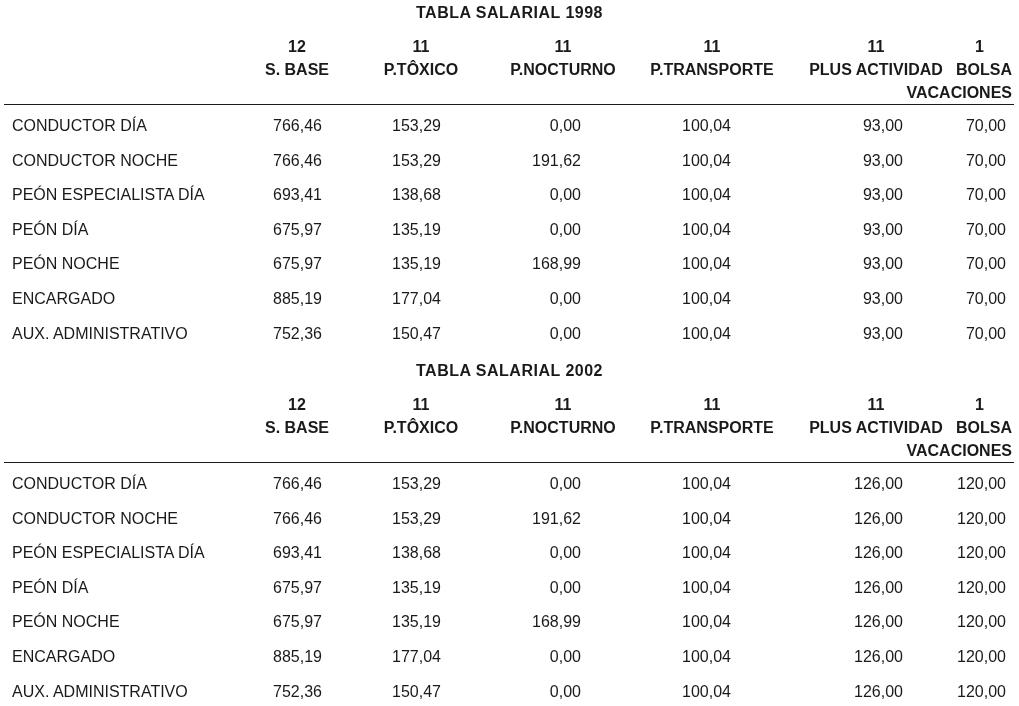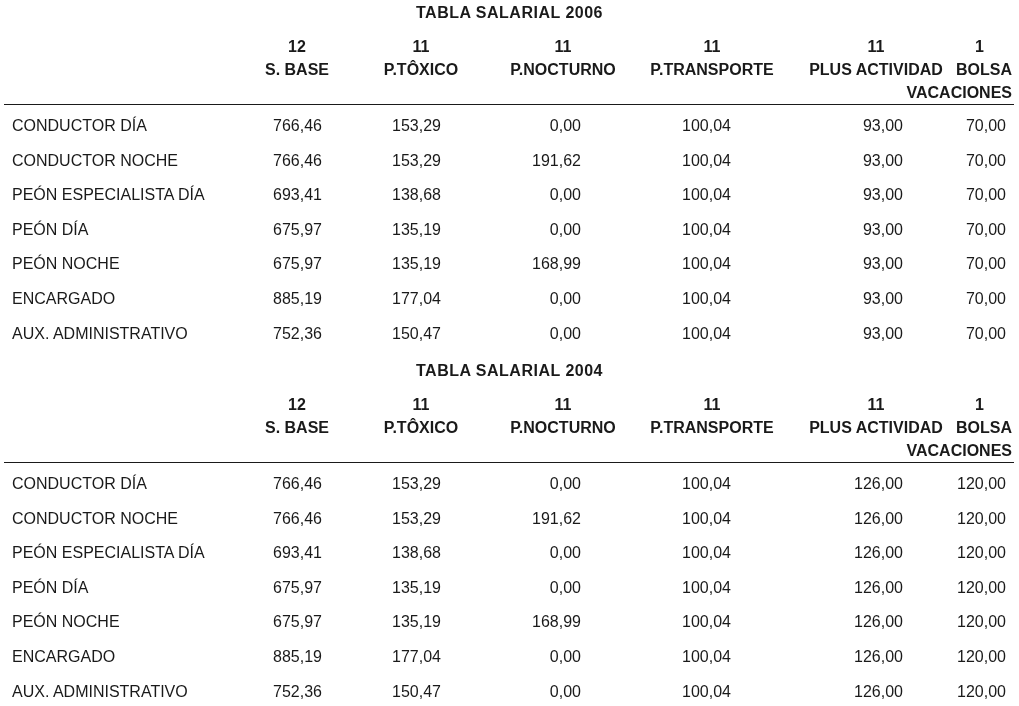--- a/index.html
+++ b/index.html
@@ -14,21 +14,21 @@
   .row { position:absolute; left:0; width:1019px; height:24px; font-size:16px; }
   .row span { position:absolute; top:0; white-space:nowrap; }
   .row .name { left:12px; }
   .num { text-align:right; }
 </style>
 </head>
 <body>
 
 <div id="root">
     <div class="table-block" style="top: 0px;">
-      <div class="title">TABLA SALARIAL 2006</div>
+      <div class="title">TABLA SALARIAL 1998</div>
       <div class="hdr" style="left: 237px; width: 120px; top: 35px;">
         <span class="cnt">12</span>
         <span class="lbl">S. BASE</span>
       </div>
       <div class="hdr" style="left: 361px; width: 120px; top: 35px;">
         <span class="cnt">11</span>
         <span class="lbl">P.TÔXICO</span>
       </div>
       <div class="hdr" style="left: 493px; width: 140px; top: 35px;">
         <span class="cnt">11</span>
@@ -106,21 +106,21 @@
         <span class="name">AUX. ADMINISTRATIVO</span>
         <span class="num" style="right: 697px;">752,36</span>
         <span class="num" style="right: 578px;">150,47</span>
         <span class="num" style="right: 438px;">0,00</span>
         <span class="num" style="right: 288px;">100,04</span>
         <span class="num" style="right: 116px;">93,00</span>
         <span class="num" style="right: 13px;">70,00</span>
       </div>
     </div>
     <div class="table-block" style="top: 358px;">
-      <div class="title">TABLA SALARIAL 2004</div>
+      <div class="title">TABLA SALARIAL 2002</div>
       <div class="hdr" style="left: 237px; width: 120px; top: 35px;">
         <span class="cnt">12</span>
         <span class="lbl">S. BASE</span>
       </div>
       <div class="hdr" style="left: 361px; width: 120px; top: 35px;">
         <span class="cnt">11</span>
         <span class="lbl">P.TÔXICO</span>
       </div>
       <div class="hdr" style="left: 493px; width: 140px; top: 35px;">
         <span class="cnt">11</span>

